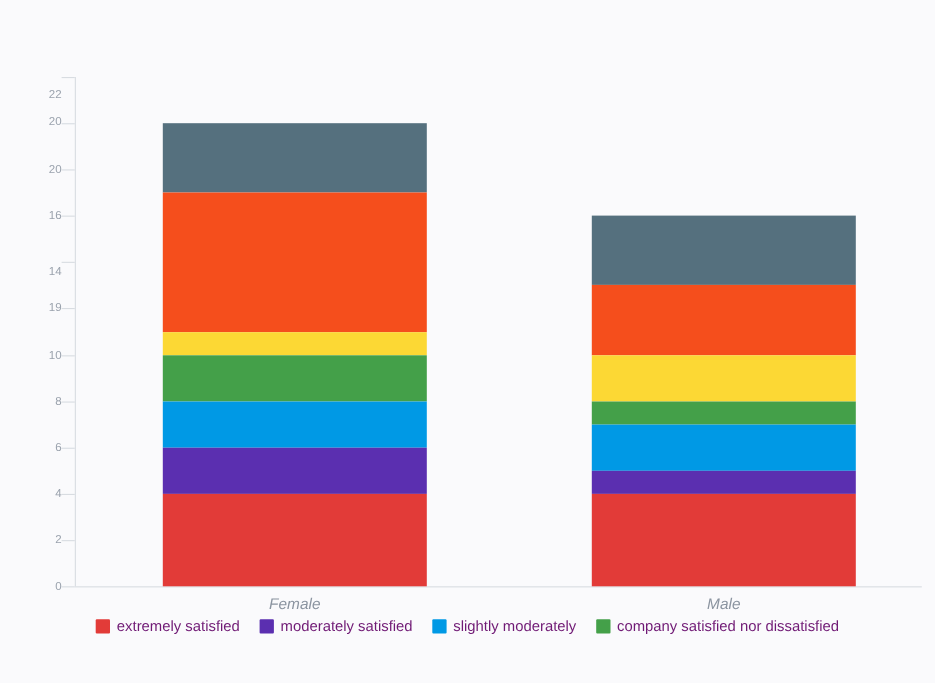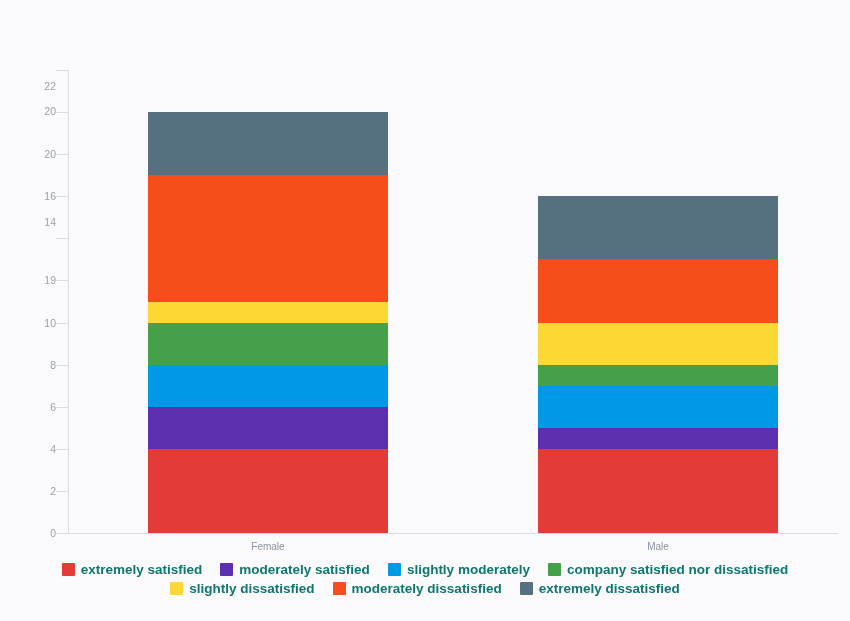--- a/index.html
+++ b/index.html
@@ -89,22 +89,23 @@
     flex-direction: column-reverse;
   }
   .bar-seg {
     width: 100%;
   }
   .x-label {
     position: absolute;
     top: 471px;
     width: 240px;
     text-align: center;
-    font-size: 10px;
+    font-size: 14px;
     color: #8b94a0;
+    font-style: italic;
   }
   
   #legend {
     position: absolute;
     left: 0;
     right: 0;
     top: 562px;
     display: flex;
     flex-direction: column;
     align-items: center;
@@ -124,23 +125,22 @@
     gap: 6px;
   }
   .legend-swatch {
     width: 13px;
     height: 13px;
     flex: 0 0 auto;
     border-radius: 1px;
   }
   .legend-label {
     font-size: 13.5px;
-    color: #0f766e;
+    color: #701a75;
     white-space: nowrap;
-    font-weight: bold;
   }
 </style>
 </head>
 <body>
 
 <div id="page">
 
 
   <div id="plot-area">
     <div id="y-axis-line"></div>
@@ -160,21 +160,21 @@
         <div class="y-tick" style="top: 0px;"></div>
       </div>
     <div id="y-tick-labels">
         <div class="y-tick-label" style="top: 463px;">0</div>
         <div class="y-tick-label" style="top: 420.909px;">2</div>
         <div class="y-tick-label" style="top: 378.818px;">4</div>
         <div class="y-tick-label" style="top: 336.727px;">6</div>
         <div class="y-tick-label" style="top: 294.636px;">8</div>
         <div class="y-tick-label" style="top: 252.545px;">10</div>
         <div class="y-tick-label" style="top: 210.455px;">19</div>
-        <div class="y-tick-label" style="top: 152px;">14</div>
+        <div class="y-tick-label" style="top: 177px;">14</div>
         <div class="y-tick-label" style="top: 126.273px;">16</div>
         <div class="y-tick-label" style="top: 84.1818px;">20</div>
         <div class="y-tick-label" style="top: 41px;">20</div>
         <div class="y-tick-label" style="top: 16px;">22</div>
       </div>
     <div id="bars">
         <div class="bar-group" style="left: 80px; width: 240px; height: 463px;">
           <div class="bar">
             <div class="bar-seg" title="extremely satisfied: 4" style="height: 84.1818px; background: rgb(226, 59, 56);"></div>
             <div class="bar-seg" title="moderately satisfied: 2" style="height: 42.0909px; background: rgb(91, 47, 176);"></div>
@@ -215,29 +215,15 @@
         </div>
         <div class="legend-item">
           <span class="legend-swatch" style="background: rgb(0, 153, 229);"></span>
           <span class="legend-label">slightly moderately</span>
         </div>
         <div class="legend-item">
           <span class="legend-swatch" style="background: rgb(68, 160, 73);"></span>
           <span class="legend-label">company satisfied nor dissatisfied</span>
         </div>
       </div>
-      <div class="legend-row">
-        <div class="legend-item">
-          <span class="legend-swatch" style="background: rgb(252, 216, 52);"></span>
-          <span class="legend-label">slightly dissatisfied</span>
-        </div>
-        <div class="legend-item">
-          <span class="legend-swatch" style="background: rgb(245, 78, 28);"></span>
-          <span class="legend-label">moderately dissatisfied</span>
-        </div>
-        <div class="legend-item">
-          <span class="legend-swatch" style="background: rgb(85, 112, 126);"></span>
-          <span class="legend-label">extremely dissatisfied</span>
-        </div>
-      </div>
     </div>
 
 </div>
 
 </body></html>

